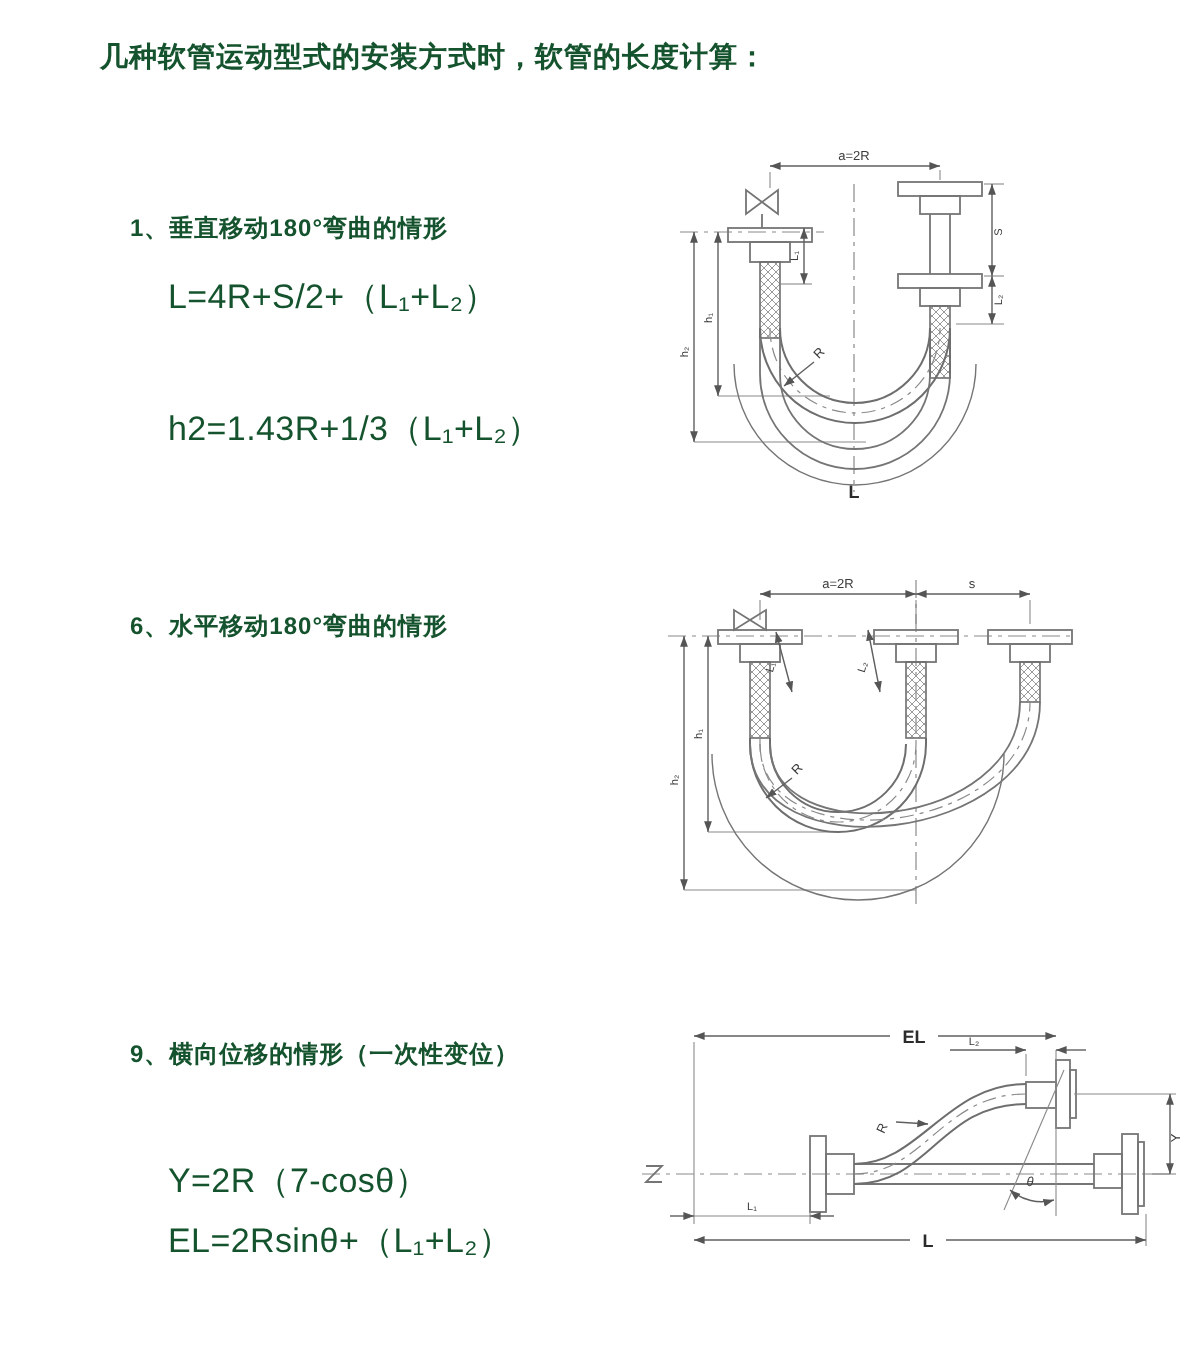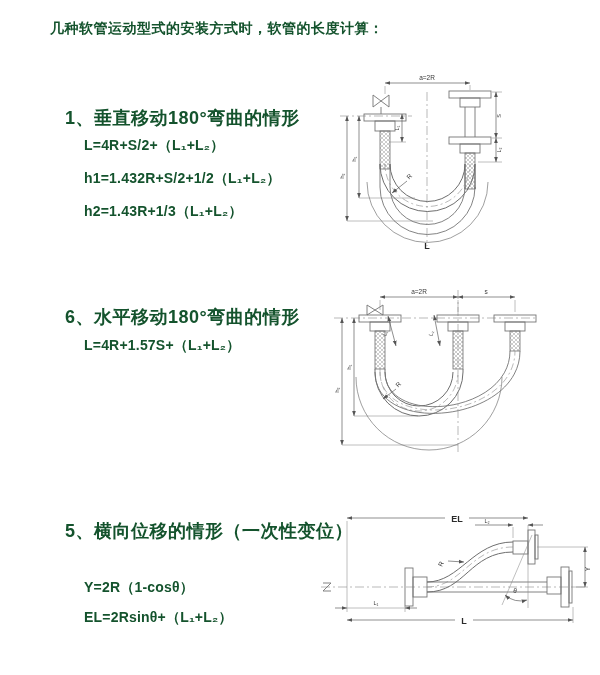--- a/index.html
+++ b/index.html
@@ -1,20 +1,20 @@
 <!DOCTYPE html>
 <html><head>
 <meta charset="utf-8">
 <style>
   html,body{margin:0;padding:0;background:#ffffff;}
   #page{position:relative;width:600px;height:675px;background:#ffffff;overflow:hidden;
         font-family:"Liberation Sans","DejaVu Sans",sans-serif;color:#14532d;margin-left:20px;}
   .title{position:absolute;left:30px;top:20px;font-size:14px;font-weight:700;letter-spacing:0.5px;}
-  .sec-heading{position:absolute;font-size:18px;font-weight:700;letter-spacing:0.5px;}
-  .formula{position:absolute;font-size:14px;font-weight:700;letter-spacing:0.2px;}
+  .sec-heading{position:absolute;font-size:12px;font-weight:700;letter-spacing:0.5px;}
+  .formula{position:absolute;font-size:17px;font-weight:400;letter-spacing:0.2px;}
   svg{position:absolute;overflow:visible;}
   svg text{font-family:"Liberation Sans","DejaVu Sans",sans-serif;fill:#3a3a3a;}
   .geo{stroke:#757575;stroke-width:0.9;fill:none;}
   .geo-b{stroke:#6e6e6e;stroke-width:1.0;fill:none;}
   .dim{stroke:#5f5f5f;stroke-width:0.7;fill:none;}
   .ext{stroke:#8a8a8a;stroke-width:0.55;fill:none;}
   .cl{stroke:#8a8a8a;stroke-width:0.6;fill:none;stroke-dasharray:9 3 2 3;}
   .cl2{stroke:#8a8a8a;stroke-width:0.6;fill:none;stroke-dasharray:7 3 2 3;}
   .braid{stroke:#6e6e6e;stroke-width:0.8;}
   .lbl{font-size:6.5px;}
@@ -23,28 +23,26 @@
 </style>
 </head>
 <body>
 
 <div id="page">
 
   <div class="title">几种软管运动型式的安装方式时，软管的长度计算：</div>
 
   <div class="sec-heading" style="left:45px;top:106px">1、垂直移动180°弯曲的情形</div>
   <div class="formula" style="left:64px;top:137px">L=4R+S/2+（L₁+L₂）</div>
-  <div class="formula" style="left:64px;top:170px">h1=1.432R+S/2+1/2（L₁+L₂）</div>
   <div class="formula" style="left:64px;top:203px">h2=1.43R+1/3（L₁+L₂）</div>
 
   <div class="sec-heading" style="left:45px;top:305px">6、水平移动180°弯曲的情形</div>
-  <div class="formula" style="left:64px;top:337px">L=4R+1.57S+（L₁+L₂）</div>
-
-  <div class="sec-heading" style="left:45px;top:519px">5、横向位移的情形（一次性变位）</div>
-  <div class="formula" style="left:64px;top:579px">Y=2R（1-cosθ）</div>
+
+  <div class="sec-heading" style="left:45px;top:519px">9、横向位移的情形（一次性变位）</div>
+  <div class="formula" style="left:64px;top:579px">Y=2R（7-cosθ）</div>
   <div class="formula" style="left:64px;top:609px">EL=2Rsinθ+（L₁+L₂）</div>
 
   <svg style="left:300px;top:64px" width="240" height="190" viewBox="0 0 240 190">
     <defs>
       <marker id="a1" viewBox="0 0 10 10" refX="9.5" refY="5" markerWidth="8" markerHeight="8" orient="auto-start-reverse">
         <path d="M0,1.5 L9.5,5 L0,8.5 Z" fill="#555"></path>
       </marker>
       <pattern id="braidP1" width="4" height="4" patternUnits="userSpaceOnUse">
         <path d="M0,4 L4,0 M0,0 L4,4" stroke="#9a9a9a" stroke-width="0.5"></path>
       </pattern>

